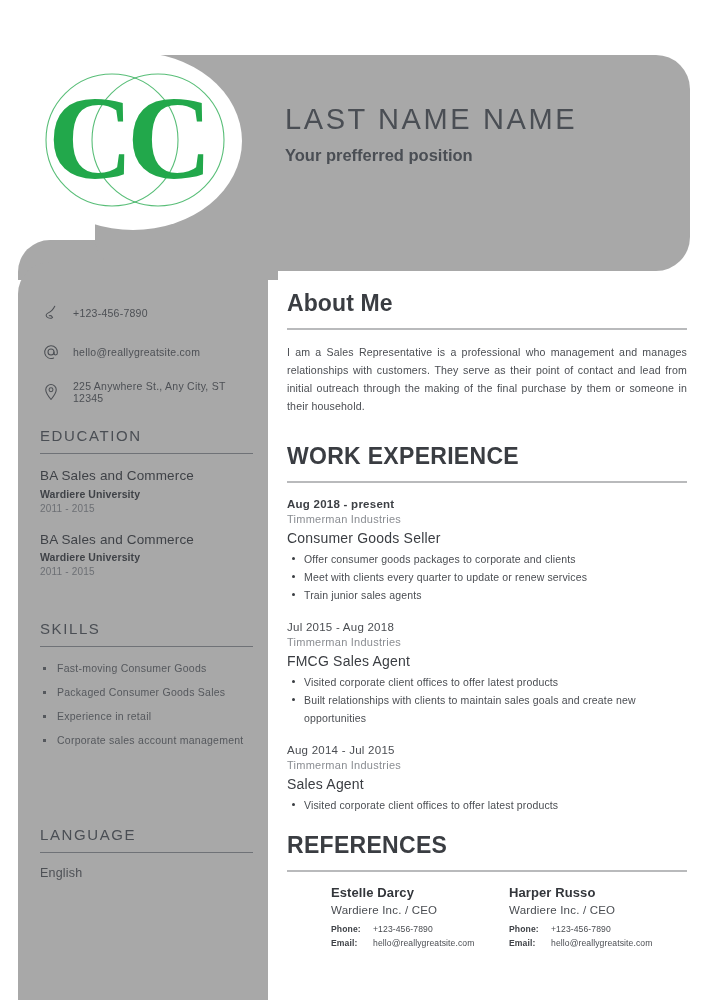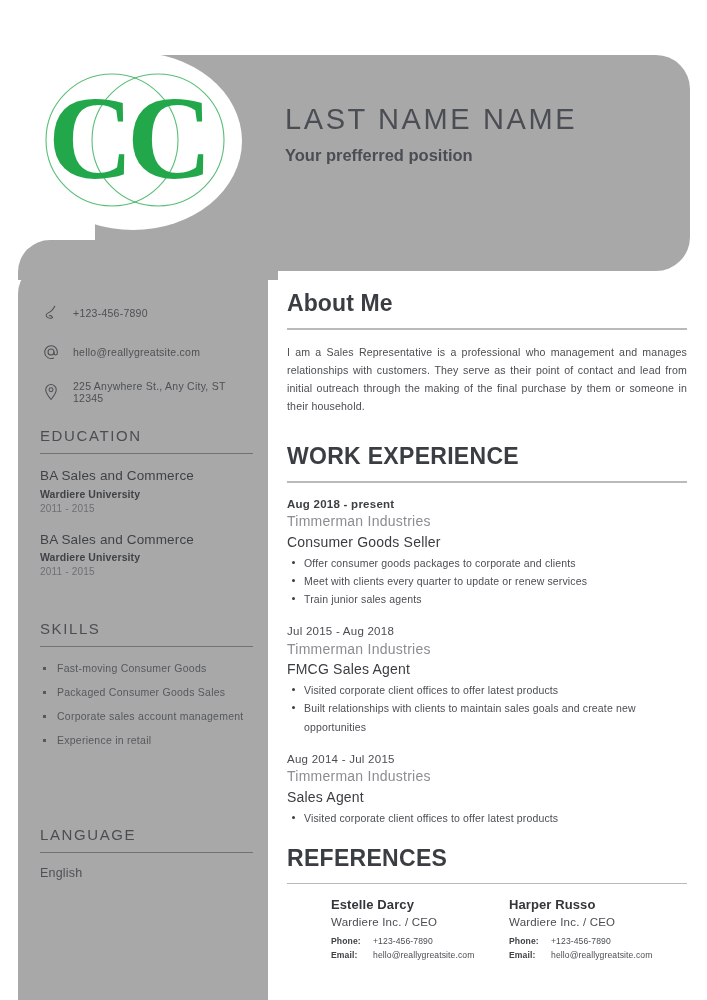--- a/index.html
+++ b/index.html
@@ -223,21 +223,21 @@
 
   .job { margin-bottom: 15px; }
   .job-date {
     font-size: 11.5px;
     color: #4a4d52;
     letter-spacing: 0.25px;
     line-height: 1.42;
   }
   .job-date.bold { font-weight: bold; color: #3d4045; }
   .job-company {
-    font-size: 14px;
+    font-size: 11px;
     color: #8a8d92;
     letter-spacing: 0.25px;
     line-height: 1.42;
   }
   .job-title {
     font-size: 14px;
     color: #3a3d42;
     letter-spacing: 0.2px;
     margin-top: 2px;
     margin-bottom: 4px;
@@ -360,22 +360,22 @@
         <div class="edu-years">2011 - 2015</div>
       </div>
     </div>
 
     <div class="side-section" style="top: 358px;">
       <div class="side-heading">SKILLS</div>
       <div class="side-rule"></div>
       <ul class="skill-list">
         <li>Fast-moving Consumer Goods</li>
         <li>Packaged Consumer Goods Sales</li>
+        <li>Experience in retail</li>
         <li>Corporate sales account management</li>
-        <li>Experience in retail</li>
       </ul>
     </div>
 
     <div class="side-section" style="top: 564px;">
       <div class="side-heading">LANGUAGE</div>
       <div class="side-rule"></div>
       <div class="lang-item">English</div>
     </div>
 
   </div>

